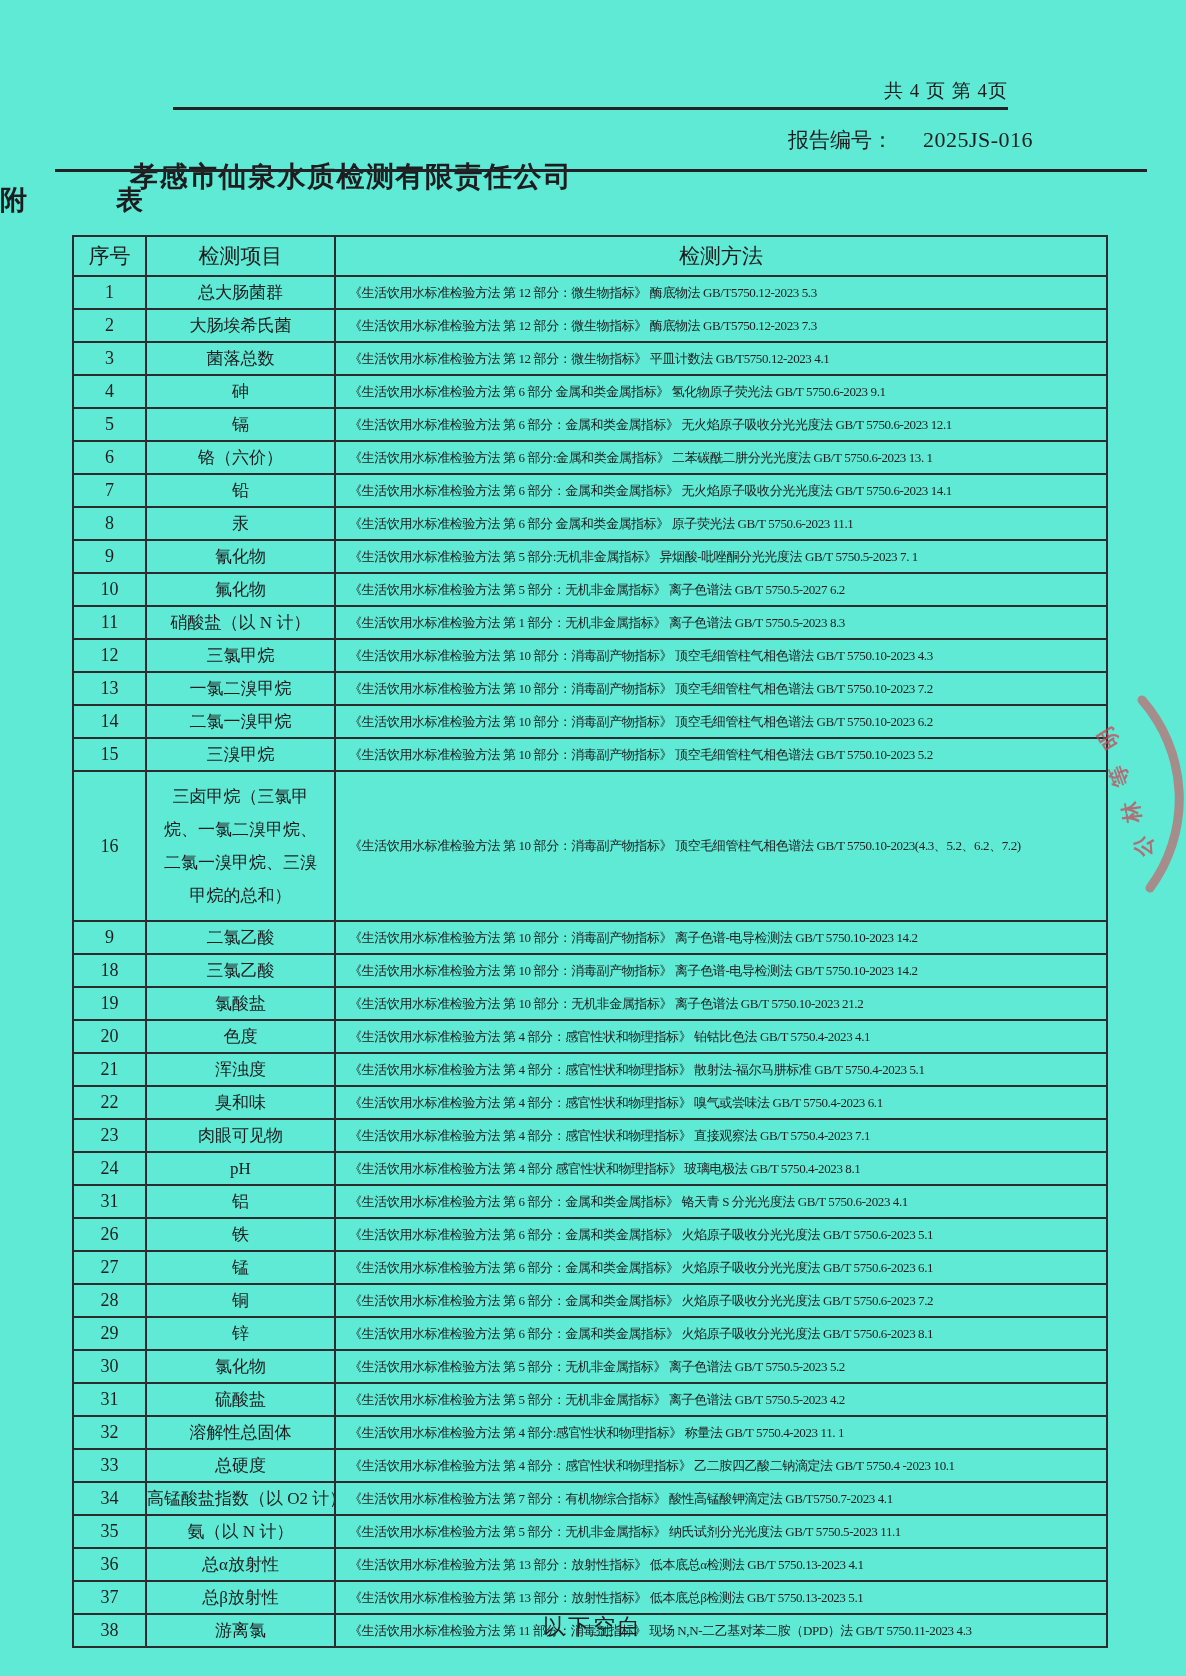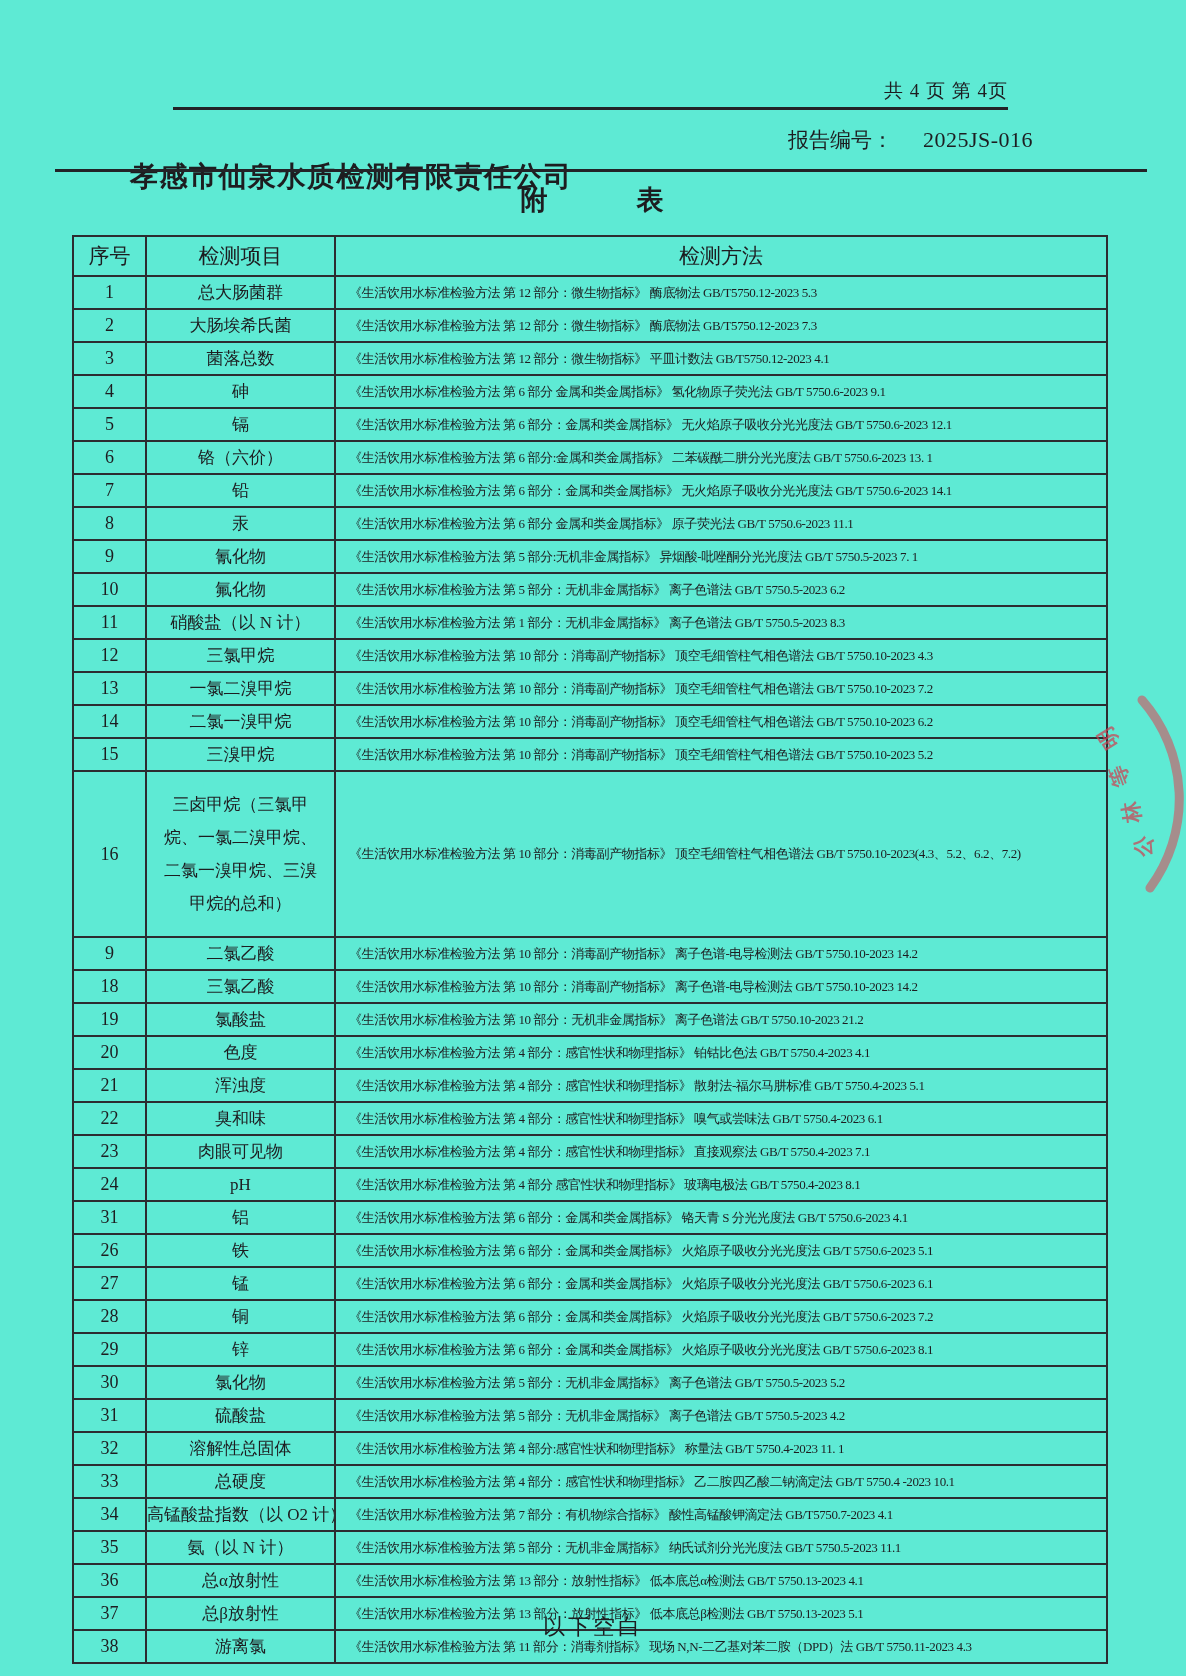--- a/index.html
+++ b/index.html
@@ -16,37 +16,37 @@
   .company{
     position:absolute;top:118px;left:130px;
     font-family:"Liberation Sans","DejaVu Sans",sans-serif;
     font-weight:700;font-size:28px;letter-spacing:1.5px;margin-top:40px;
   }
   .report-no{position:absolute;top:126px;left:788px;font-size:21px;}
   .report-no .value{margin-left:30px;font-size:22px;letter-spacing:0.5px;}
   .rule-full{position:absolute;top:169px;left:55px;width:1092px;height:3px;background:#232327;}
   .doc-title{
     position:absolute;top:182px;left:0;width:100%;margin:0;
-    text-align:center;font-size:27px;font-weight:600;letter-spacing:2px;
+    font-size:27px;font-weight:600;letter-spacing:2px;
   }
   table.detect{
     position:absolute;top:235px;left:72px;width:1034px;
     border-collapse:collapse;table-layout:fixed;
   }
   .detect th,.detect td{border:2px solid #2c2c30;overflow:hidden;padding:0;}
   .detect thead th{height:38px;font-size:21px;font-weight:400;text-align:center;}
   .detect tbody td{height:31px;}
   td.no{text-align:center;font-size:18px;}
   td.item{text-align:center;font-size:17px;white-space:nowrap;}
   td.method{
     text-align:left;font-size:13px;letter-spacing:-0.4px;
     padding:0 8px 0 13px;white-space:nowrap;
   }
   tbody tr.tall td{height:96px;}
-  tbody tr.tall td.item{white-space:normal;line-height:33px;padding:16px 12px;}
+  tbody tr.tall td.item{white-space:normal;line-height:33px;padding:8px 12px;}
   tbody tr.tall td.method{white-space:normal;line-height:40px;}
   .footer-note{
     position:absolute;top:1612px;left:0;width:100%;
     text-align:center;font-size:22px;letter-spacing:3px;
   }
   .stamp-svg{position:absolute;left:0;top:0;pointer-events:none;}
   .stamp-char{
     position:absolute;color:rgba(205,65,82,0.72);
     font-size:21px;font-weight:600;pointer-events:none;
   }
@@ -126,21 +126,21 @@
           <td class="method">《生活饮用水标准检验方法 第 6 部分 金属和类金属指标》 原子荧光法 GB/T 5750.6-2023 11.1</td>
         </tr>
         <tr>
           <td class="no">9</td>
           <td class="item">氰化物</td>
           <td class="method">《生活饮用水标准检验方法 第 5 部分:无机非金属指标》 异烟酸-吡唑酮分光光度法 GB/T 5750.5-2023 7. 1</td>
         </tr>
         <tr>
           <td class="no">10</td>
           <td class="item">氟化物</td>
-          <td class="method">《生活饮用水标准检验方法 第 5 部分：无机非金属指标》 离子色谱法 GB/T 5750.5-2023 6.2</td>
+          <td class="method">《生活饮用水标准检验方法 第 5 部分：无机非金属指标》 离子色谱法 GB/T 5750.5-2027 6.2</td>
         </tr>
         <tr>
           <td class="no">11</td>
           <td class="item">硝酸盐（以 N 计）</td>
           <td class="method">《生活饮用水标准检验方法 第 1 部分：无机非金属指标》 离子色谱法 GB/T 5750.5-2023 8.3</td>
         </tr>
         <tr>
           <td class="no">12</td>
           <td class="item">三氯甲烷</td>
           <td class="method">《生活饮用水标准检验方法 第 10 部分：消毒副产物指标》 顶空毛细管柱气相色谱法 GB/T 5750.10-2023 4.3</td>

